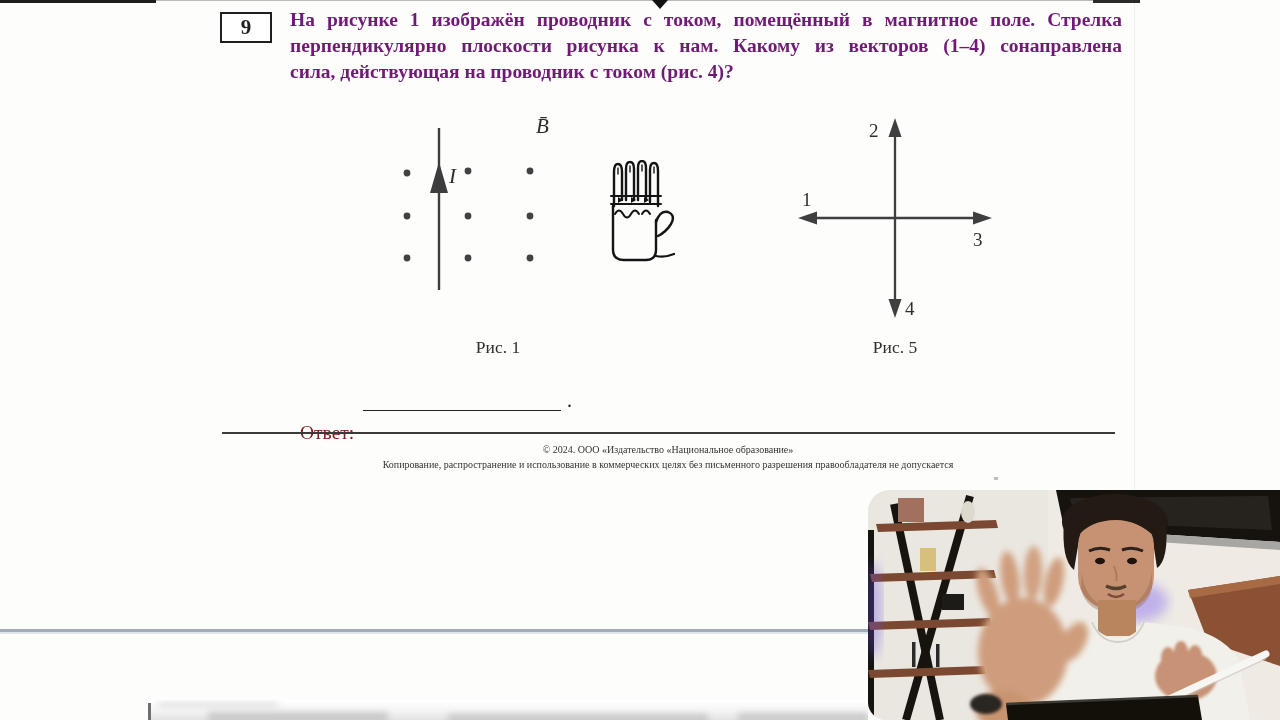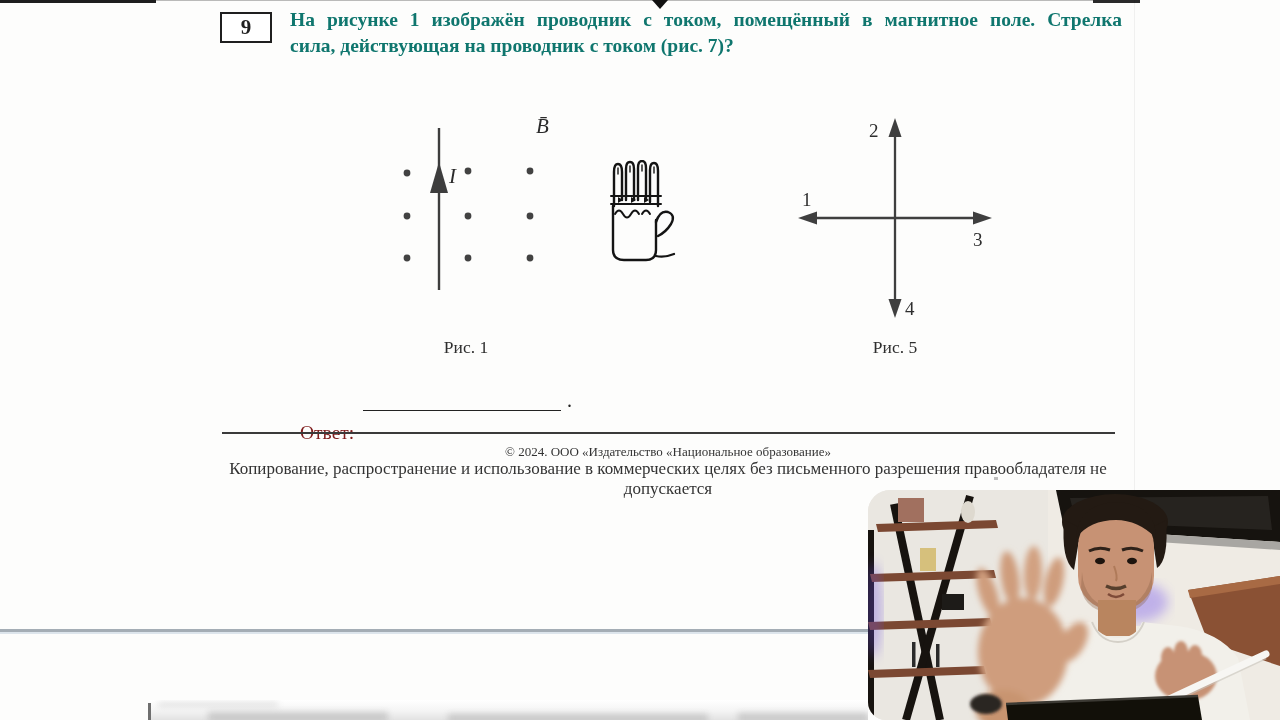--- a/index.html
+++ b/index.html
@@ -14,38 +14,38 @@
   .top-arrow{left:652px;top:0;width:0;height:0;
              border-left:8px solid transparent;border-right:8px solid transparent;
              border-top:9px solid #111;}
 
   .page-edge{left:1134px;top:0;width:1px;height:630px;background:rgba(0,0,0,.05);}
 
   
   .qbox{left:220px;top:12px;width:48px;height:27px;border:2px solid #1f1f1f;
         display:flex;align-items:center;justify-content:center;
         font-size:21px;font-weight:bold;color:#1f1f1f;background:#fff;}
-  .ptext{left:290px;top:7px;width:832px;color:#0f766e;font-weight:bold;
+  .ptext{left:290px;top:7px;width:832px;color:#701a75;font-weight:bold;
          font-size:19.5px;line-height:26px;}
   .pline{height:26px;white-space:nowrap;}
   .pline.just{text-align:justify;text-align-last:justify;white-space:normal;}
 
   
   .lbl{color:#2e2e2e;font-size:19px;line-height:19px;}
   .ital{font-style:italic;font-size:21px;color:#2b2b2b;}
   .caption{color:#2e2e2e;font-size:17.5px;width:90px;text-align:center;}
 
   
   .answer-label{left:300px;top:391px;font-size:19.5px;color:#7f1d1d;margin-top:31px;}
   .answer-line{left:363px;top:409px;width:198px;height:1px;border-bottom:1.7px solid #222;}
   .answer-dot{left:567px;top:389px;font-size:20px;color:#222;}
   .hrule{left:222px;top:432px;width:893px;height:1.8px;background:#3a3a3a;}
   .copy{left:220px;width:896px;text-align:center;color:#333;}
-  .copy1{top:444px;font-size:13px;}
-  .copy2{top:459px;font-size:17px;}
+  .copy1{top:444px;font-size:10px;}
+  .copy2{top:459px;font-size:10px;}
   .footnote-dot{left:994px;top:477px;width:4px;height:3px;background:#8a8a8a;opacity:.55;}
 
   
   .divider{left:0;top:629px;width:1280px;height:3px;background:#a4adb5;}
   .divider-glow{left:0;top:632px;width:1280px;height:2px;background:#dde5ec;}
   .bottom-strip{left:148px;top:700px;width:720px;height:20px;overflow:hidden;
                 background:linear-gradient(#ffffff,#f4f4f4 55%,#e2e2e2);}
   .strip-edge{left:0;top:3px;width:3px;height:17px;background:#6f6f6f;position:absolute;}
   .strip-smudge{position:absolute;filter:blur(3px);background:#b9b9b9;opacity:.65;}
 
@@ -64,21 +64,22 @@
   <div class="abs top-dark-right"></div>
   <div class="abs top-arrow"></div>
   <div class="abs page-edge"></div>
 
   <div class="abs qbox">
     <span>9</span>
   </div>
 
   <div class="abs ptext">
     <div class="pline just">На рисунке 1 изображён проводник с током, помещённый в магнитное поле. Стрелка</div>
-    <div class="pline">сила, действующая на проводник с током (рис. 7)?</div>
+    <div class="pline just">перпендикулярно плоскости рисунка к нам. Какому из векторов (1–4) сонаправлена</div>
+    <div class="pline">сила, действующая на проводник с током (рис. 4)?</div>
   </div>
 
   <svg class="abs" style="left:380px;top:112px;" width="310" height="195" viewBox="0 0 310 195">
 
     <line x1="59" y1="16" x2="59" y2="178" stroke="#3d3d3d" stroke-width="2.4"></line>
 
     <polygon points="59,50 50,81 68,81" fill="#3d3d3d"></polygon>
 
     <g fill="#424242">
       <circle cx="27" cy="61" r="3.4"></circle>
@@ -132,21 +133,21 @@
       <polygon points="105,208 98.5,189 111.5,189"></polygon>
       <polygon points="8,108 27,101.5 27,114.5"></polygon>
       <polygon points="202,108 183,101.5 183,114.5"></polygon>
     </g>
   </svg>
   <span class="abs lbl" style="left:869px;top:121px;">2</span>
   <span class="abs lbl" style="left:802px;top:190px;">1</span>
   <span class="abs lbl" style="left:973px;top:230px;">3</span>
   <span class="abs lbl" style="left:905px;top:299px;">4</span>
 
-  <div class="abs caption" style="left:421px;top:337px;">Рис. 1</div>
+  <div class="abs caption" style="left:453px;top:337px;">Рис. 1</div>
   <div class="abs caption" style="left:850px;top:337px;">Рис. 5</div>
 
   <span class="abs answer-label">Ответ:</span>
   <div class="abs answer-line"></div>
   <span class="abs answer-dot">.</span>
 
   <div class="abs hrule"></div>
   <div class="abs copy copy1">© 2024. ООО «Издательство «Национальное образование»</div>
   <div class="abs copy copy2">Копирование, распространение и использование в коммерческих целях без письменного разрешения правообладателя не допускается</div>
   <div class="abs footnote-dot"></div>

